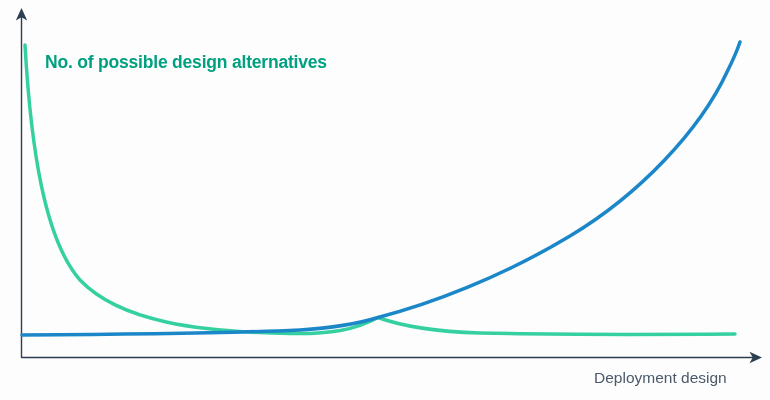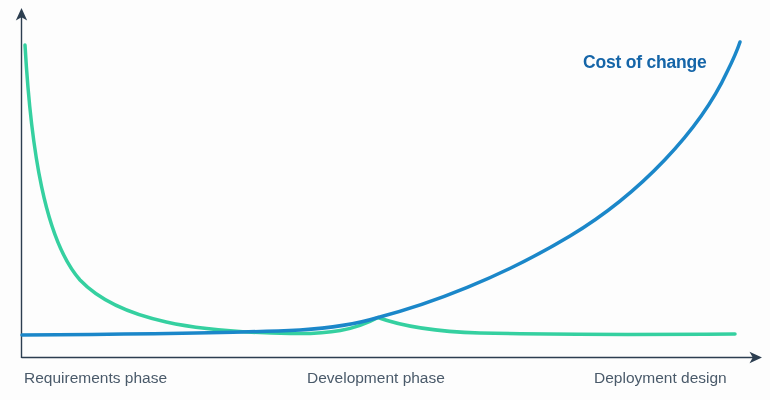--- a/index.html
+++ b/index.html
@@ -82,22 +82,20 @@
              C 560 335, 660 334.5, 735 334" fill="none" stroke="#35d0a0" stroke-width="3.5" stroke-linecap="round" stroke-linejoin="round"></path>
 
     <path id="curve-cost" d="M 22 335
              C 100 334.6, 220 333.6, 300 330
              C 340 327.5, 360 323, 378 317.5
              C 430 304, 500 278, 570 236
              C 640 194, 700 130, 727 72
              C 734 58, 738 48, 740 42" fill="none" stroke="#1b87c9" stroke-width="3.5" stroke-linecap="round" stroke-linejoin="round"></path>
   </svg>
 
+  <div class="series-label" id="label-alternatives" style="color: rgb(0, 160, 128);">No. of possible design alternatives</div>
 
-  <div class="series-label" id="label-cost" style="color: rgb(21, 101, 168);">Cost of change</div>
 
-  <div class="axis-tick-label" id="tick-requirements">Requirements phase</div>
 
-  <div class="axis-tick-label" id="tick-development">Development phase</div>
 
   <div class="axis-tick-label" id="tick-deployment">Deployment design</div>
 
 </div>
 
 </body></html>

